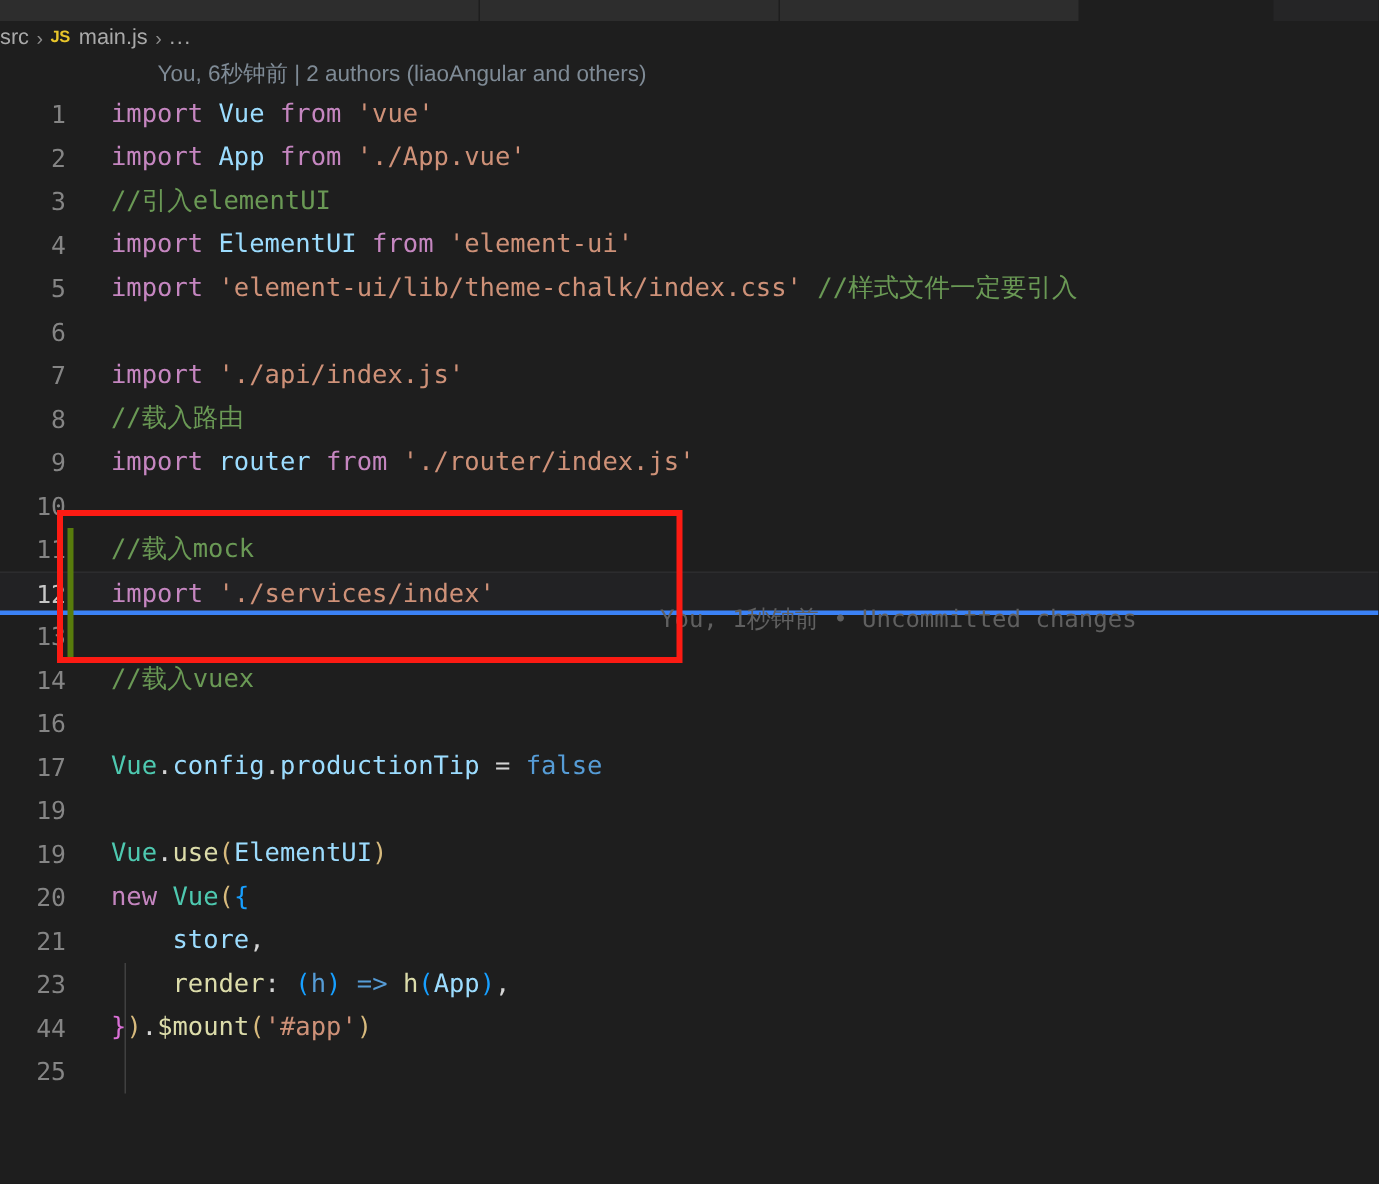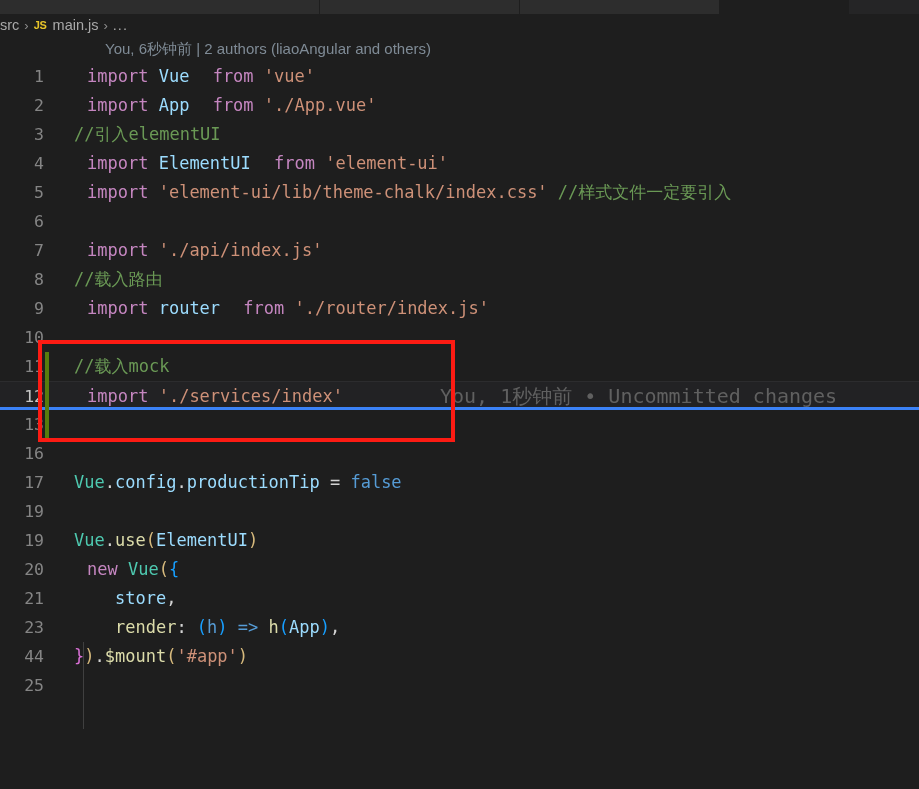--- a/index.html
+++ b/index.html
@@ -123,38 +123,38 @@
   .indent-guide {
     position: absolute;
     left: 83px;
     width: 1px;
     background: #404040;
   }
 
   
   .inline-blame {
     position: absolute;
-    top: 0;
+    top: 16px;
     line-height: 29px;
     color: #606060;
     font-family: "DejaVu Sans Mono", "Liberation Mono", monospace;
-    font-size: 20px;
+    font-size: 16px;
     white-space: pre;
   }
 
   
   .red-box {
     position: absolute;
     border: 4px solid #fc1b13;
     pointer-events: none;
     background: transparent;
   }
 
   
-  .t-kw       { color: #c586c0; margin-left: 13px; }  
+  .t-kw       { color: #c586c0; }  
   .t-var      { color: #9cdcfe; }  
   .t-str      { color: #ce9178; }  
   .t-com      { color: #6a9955; }  
   .t-fnc      { color: #4ec9b0; }  
   .t-plain    { color: #d4d4d4; }  
   .t-blue     { color: #569cd6; }  
   .t-yellow   { color: #dcdcaa; }  
   .t-brace-y  { color: #d7ba7d; }
   .t-brace-p  { color: #da70d6; }
   .t-brace-b  { color: #179fff; }
@@ -192,20 +192,21 @@
       <div class="code-line"><span class="lnum">4</span><span class="ltext"><span class="t-kw">import</span><span class="t-plain"> </span><span class="t-var">ElementUI</span><span class="t-plain"> </span><span class="t-kw">from</span><span class="t-plain"> </span><span class="t-str">'element-ui'</span></span></div>
       <div class="code-line"><span class="lnum">5</span><span class="ltext"><span class="t-kw">import</span><span class="t-plain"> </span><span class="t-str">'element-ui/lib/theme-chalk/index.css'</span><span class="t-plain"> </span><span class="t-com">//样式文件一定要引入</span></span></div>
       <div class="code-line"><span class="lnum">6</span><span class="ltext"></span></div>
       <div class="code-line"><span class="lnum">7</span><span class="ltext"><span class="t-kw">import</span><span class="t-plain"> </span><span class="t-str">'./api/index.js'</span></span></div>
       <div class="code-line"><span class="lnum">8</span><span class="ltext"><span class="t-com">//载入路由</span></span></div>
       <div class="code-line"><span class="lnum">9</span><span class="ltext"><span class="t-kw">import</span><span class="t-plain"> </span><span class="t-var">router</span><span class="t-plain"> </span><span class="t-kw">from</span><span class="t-plain"> </span><span class="t-str">'./router/index.js'</span></span></div>
       <div class="code-line"><span class="lnum">10</span><span class="ltext"></span></div>
       <div class="code-line"><span class="lnum">11</span><span class="ltext"><span class="t-com">//载入mock</span></span></div>
       <div class="code-line current"><span class="lnum active">12</span><span class="ltext"><span class="t-kw">import</span><span class="t-plain"> </span><span class="t-str">'./services/index'</span></span><span class="inline-blame" style="left: 440px; color: rgb(96, 96, 96);">You, 1秒钟前 • Uncommitted changes</span></div>
       <div class="code-line"><span class="lnum">13</span><span class="ltext"></span></div>
+      <div class="code-line"><span class="lnum">14</span><span class="ltext"><span class="t-com">//载入vuex</span></span></div>
       <div class="code-line"><span class="lnum">16</span><span class="ltext"></span></div>
       <div class="code-line"><span class="lnum">17</span><span class="ltext"><span class="t-fnc">Vue</span><span class="t-plain">.</span><span class="t-var">config</span><span class="t-plain">.</span><span class="t-var">productionTip</span><span class="t-plain"> = </span><span class="t-blue">false</span></span></div>
       <div class="code-line"><span class="lnum">19</span><span class="ltext"></span></div>
       <div class="code-line"><span class="lnum">19</span><span class="ltext"><span class="t-fnc">Vue</span><span class="t-plain">.</span><span class="t-yellow">use</span><span class="t-brace-y">(</span><span class="t-var">ElementUI</span><span class="t-brace-y">)</span></span></div>
       <div class="code-line"><span class="lnum">20</span><span class="ltext"><span class="t-kw">new</span><span class="t-plain"> </span><span class="t-fnc">Vue</span><span class="t-brace-y">(</span><span class="t-brace-b">{</span></span></div>
       <div class="code-line"><span class="lnum">21</span><span class="ltext"><span class="t-plain">    </span><span class="t-var">store</span><span class="t-plain">,</span></span></div>
       <div class="code-line"><span class="lnum">23</span><span class="ltext"><span class="t-plain">    </span><span class="t-yellow">render</span><span class="t-plain">: </span><span class="t-brace-b">(</span><span class="t-blue">h</span><span class="t-brace-b">)</span><span class="t-plain"> </span><span class="t-blue">=&gt;</span><span class="t-plain"> </span><span class="t-yellow">h</span><span class="t-brace-b">(</span><span class="t-var">App</span><span class="t-brace-b">)</span><span class="t-plain">,</span></span></div>
       <div class="code-line"><span class="lnum">44</span><span class="ltext"><span class="t-brace-p">}</span><span class="t-brace-y">)</span><span class="t-plain">.</span><span class="t-yellow">$mount</span><span class="t-brace-y">(</span><span class="t-str">'#app'</span><span class="t-brace-y">)</span></span></div>
       <div class="code-line"><span class="lnum">25</span><span class="ltext"></span></div>
       <div class="gitbar" style="background: rgb(88, 124, 12); top: 290px; height: 87px;"></div>

